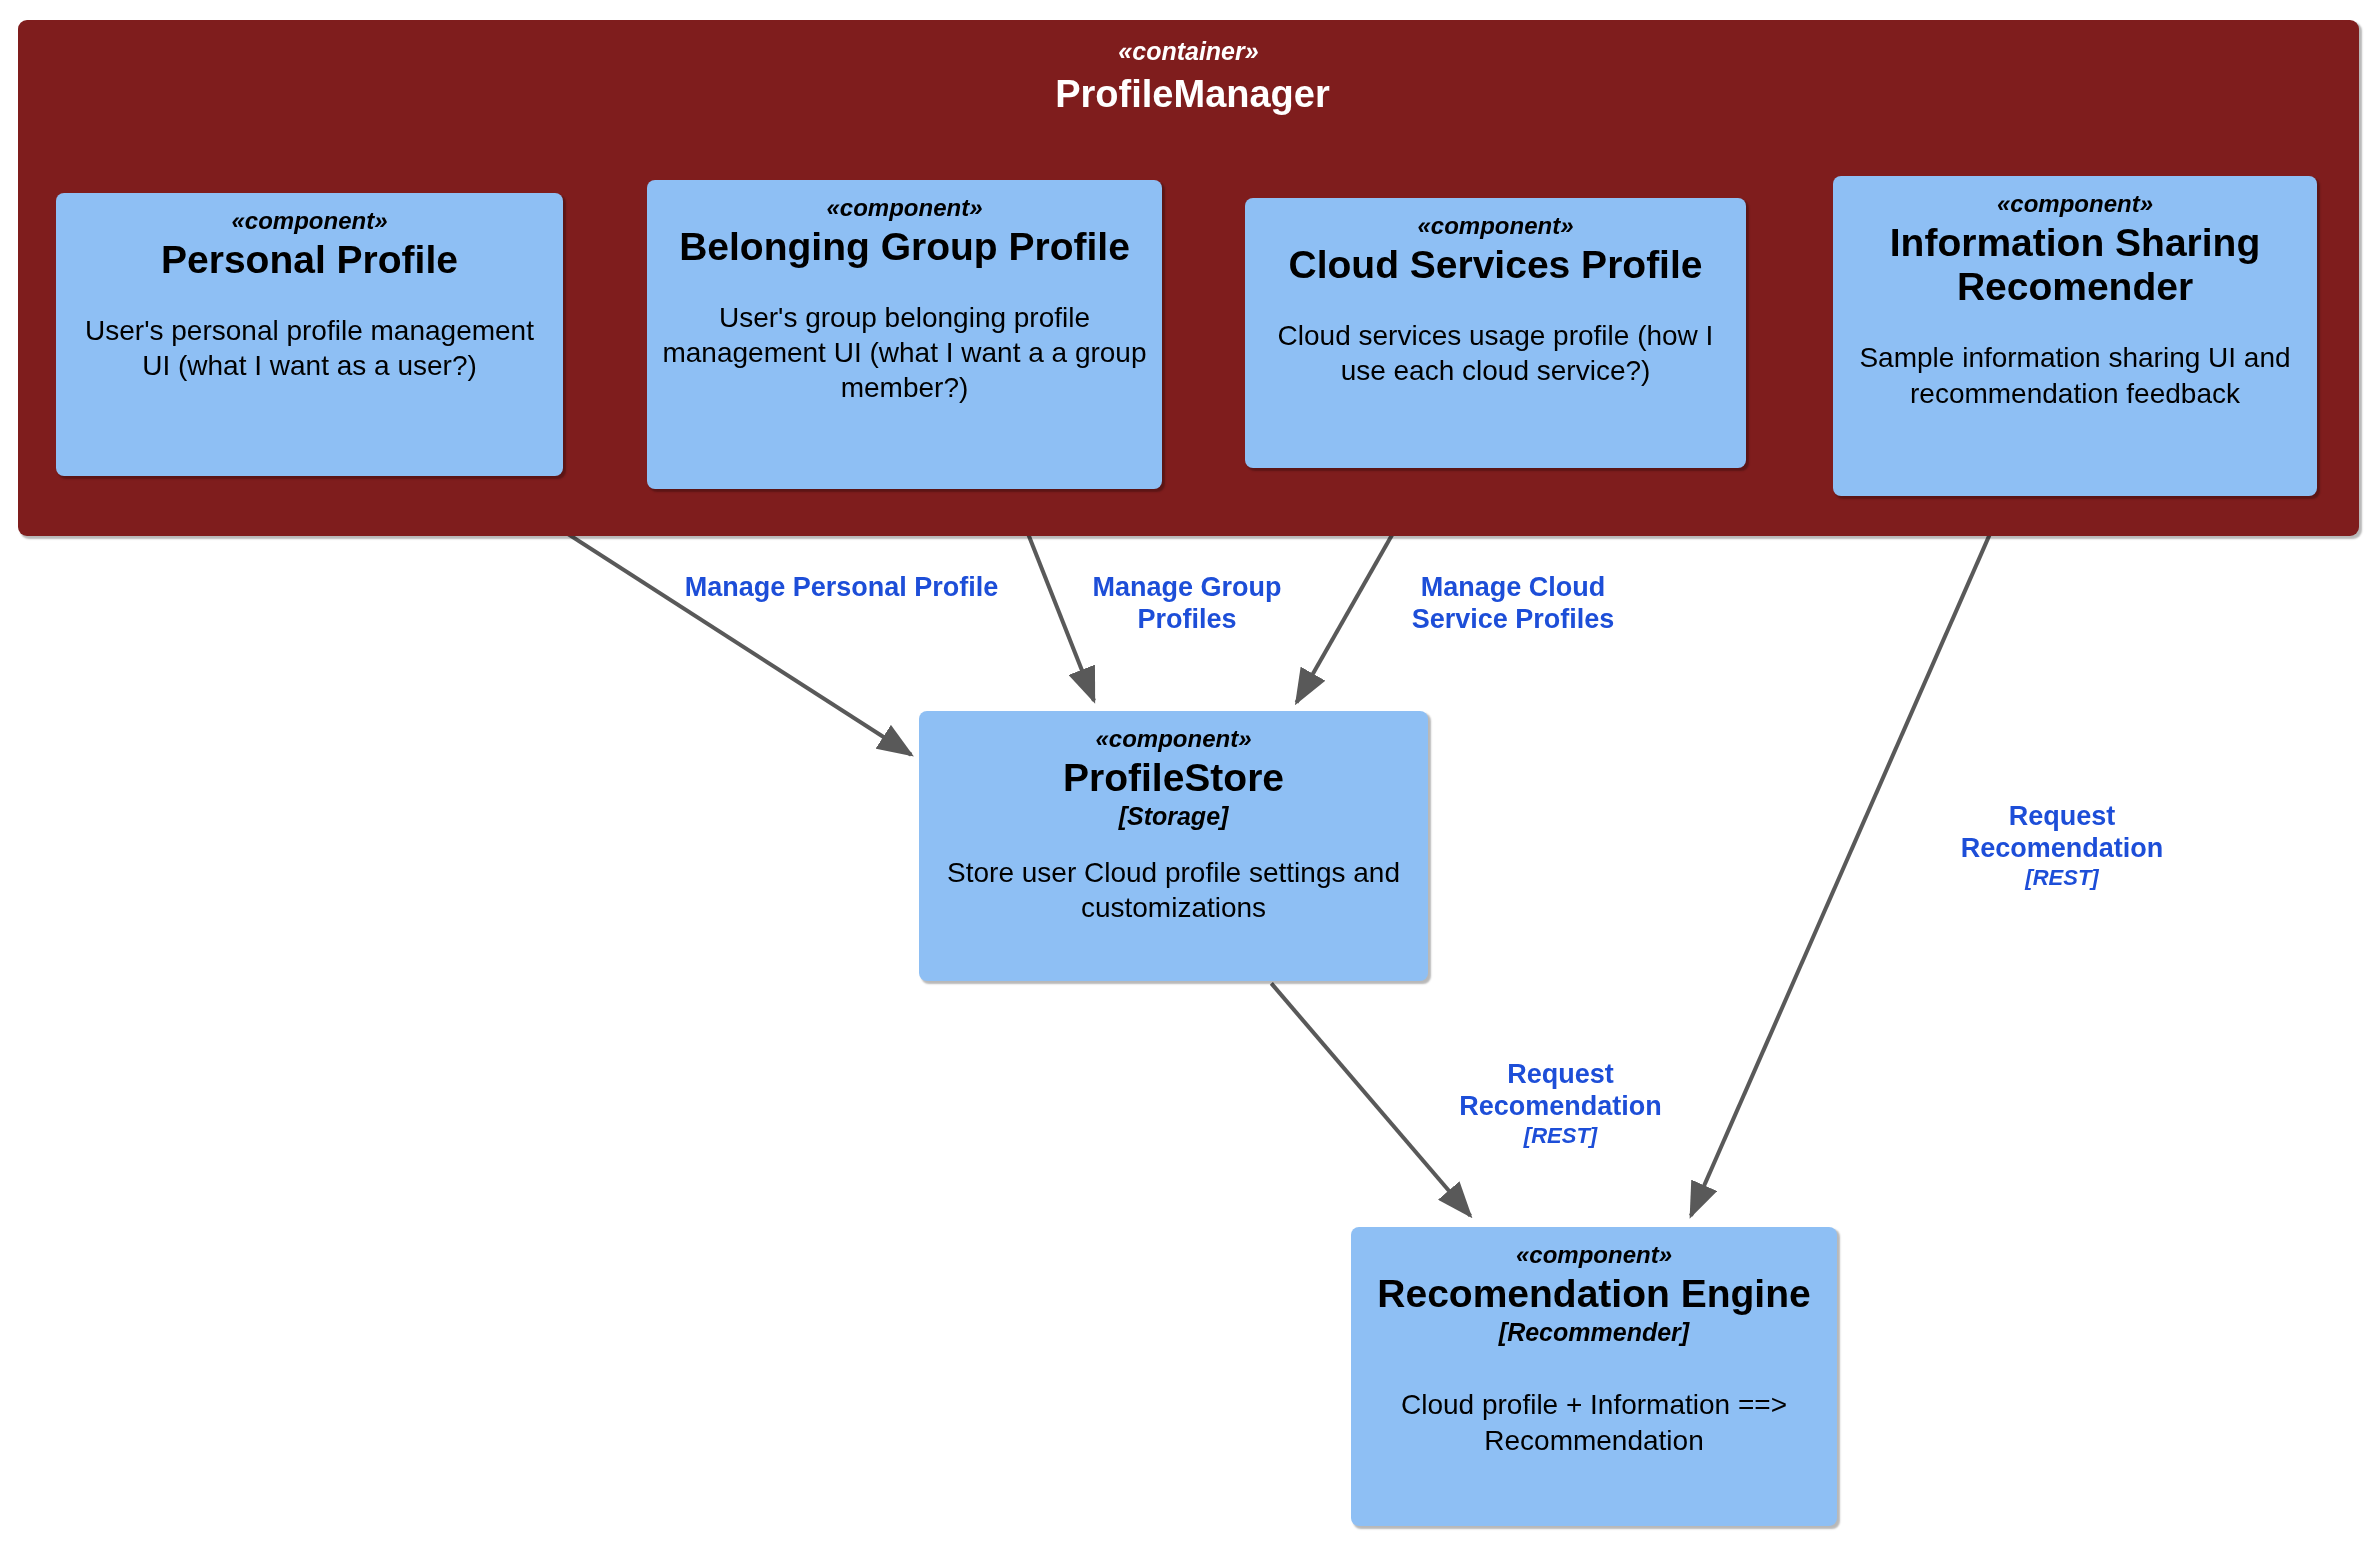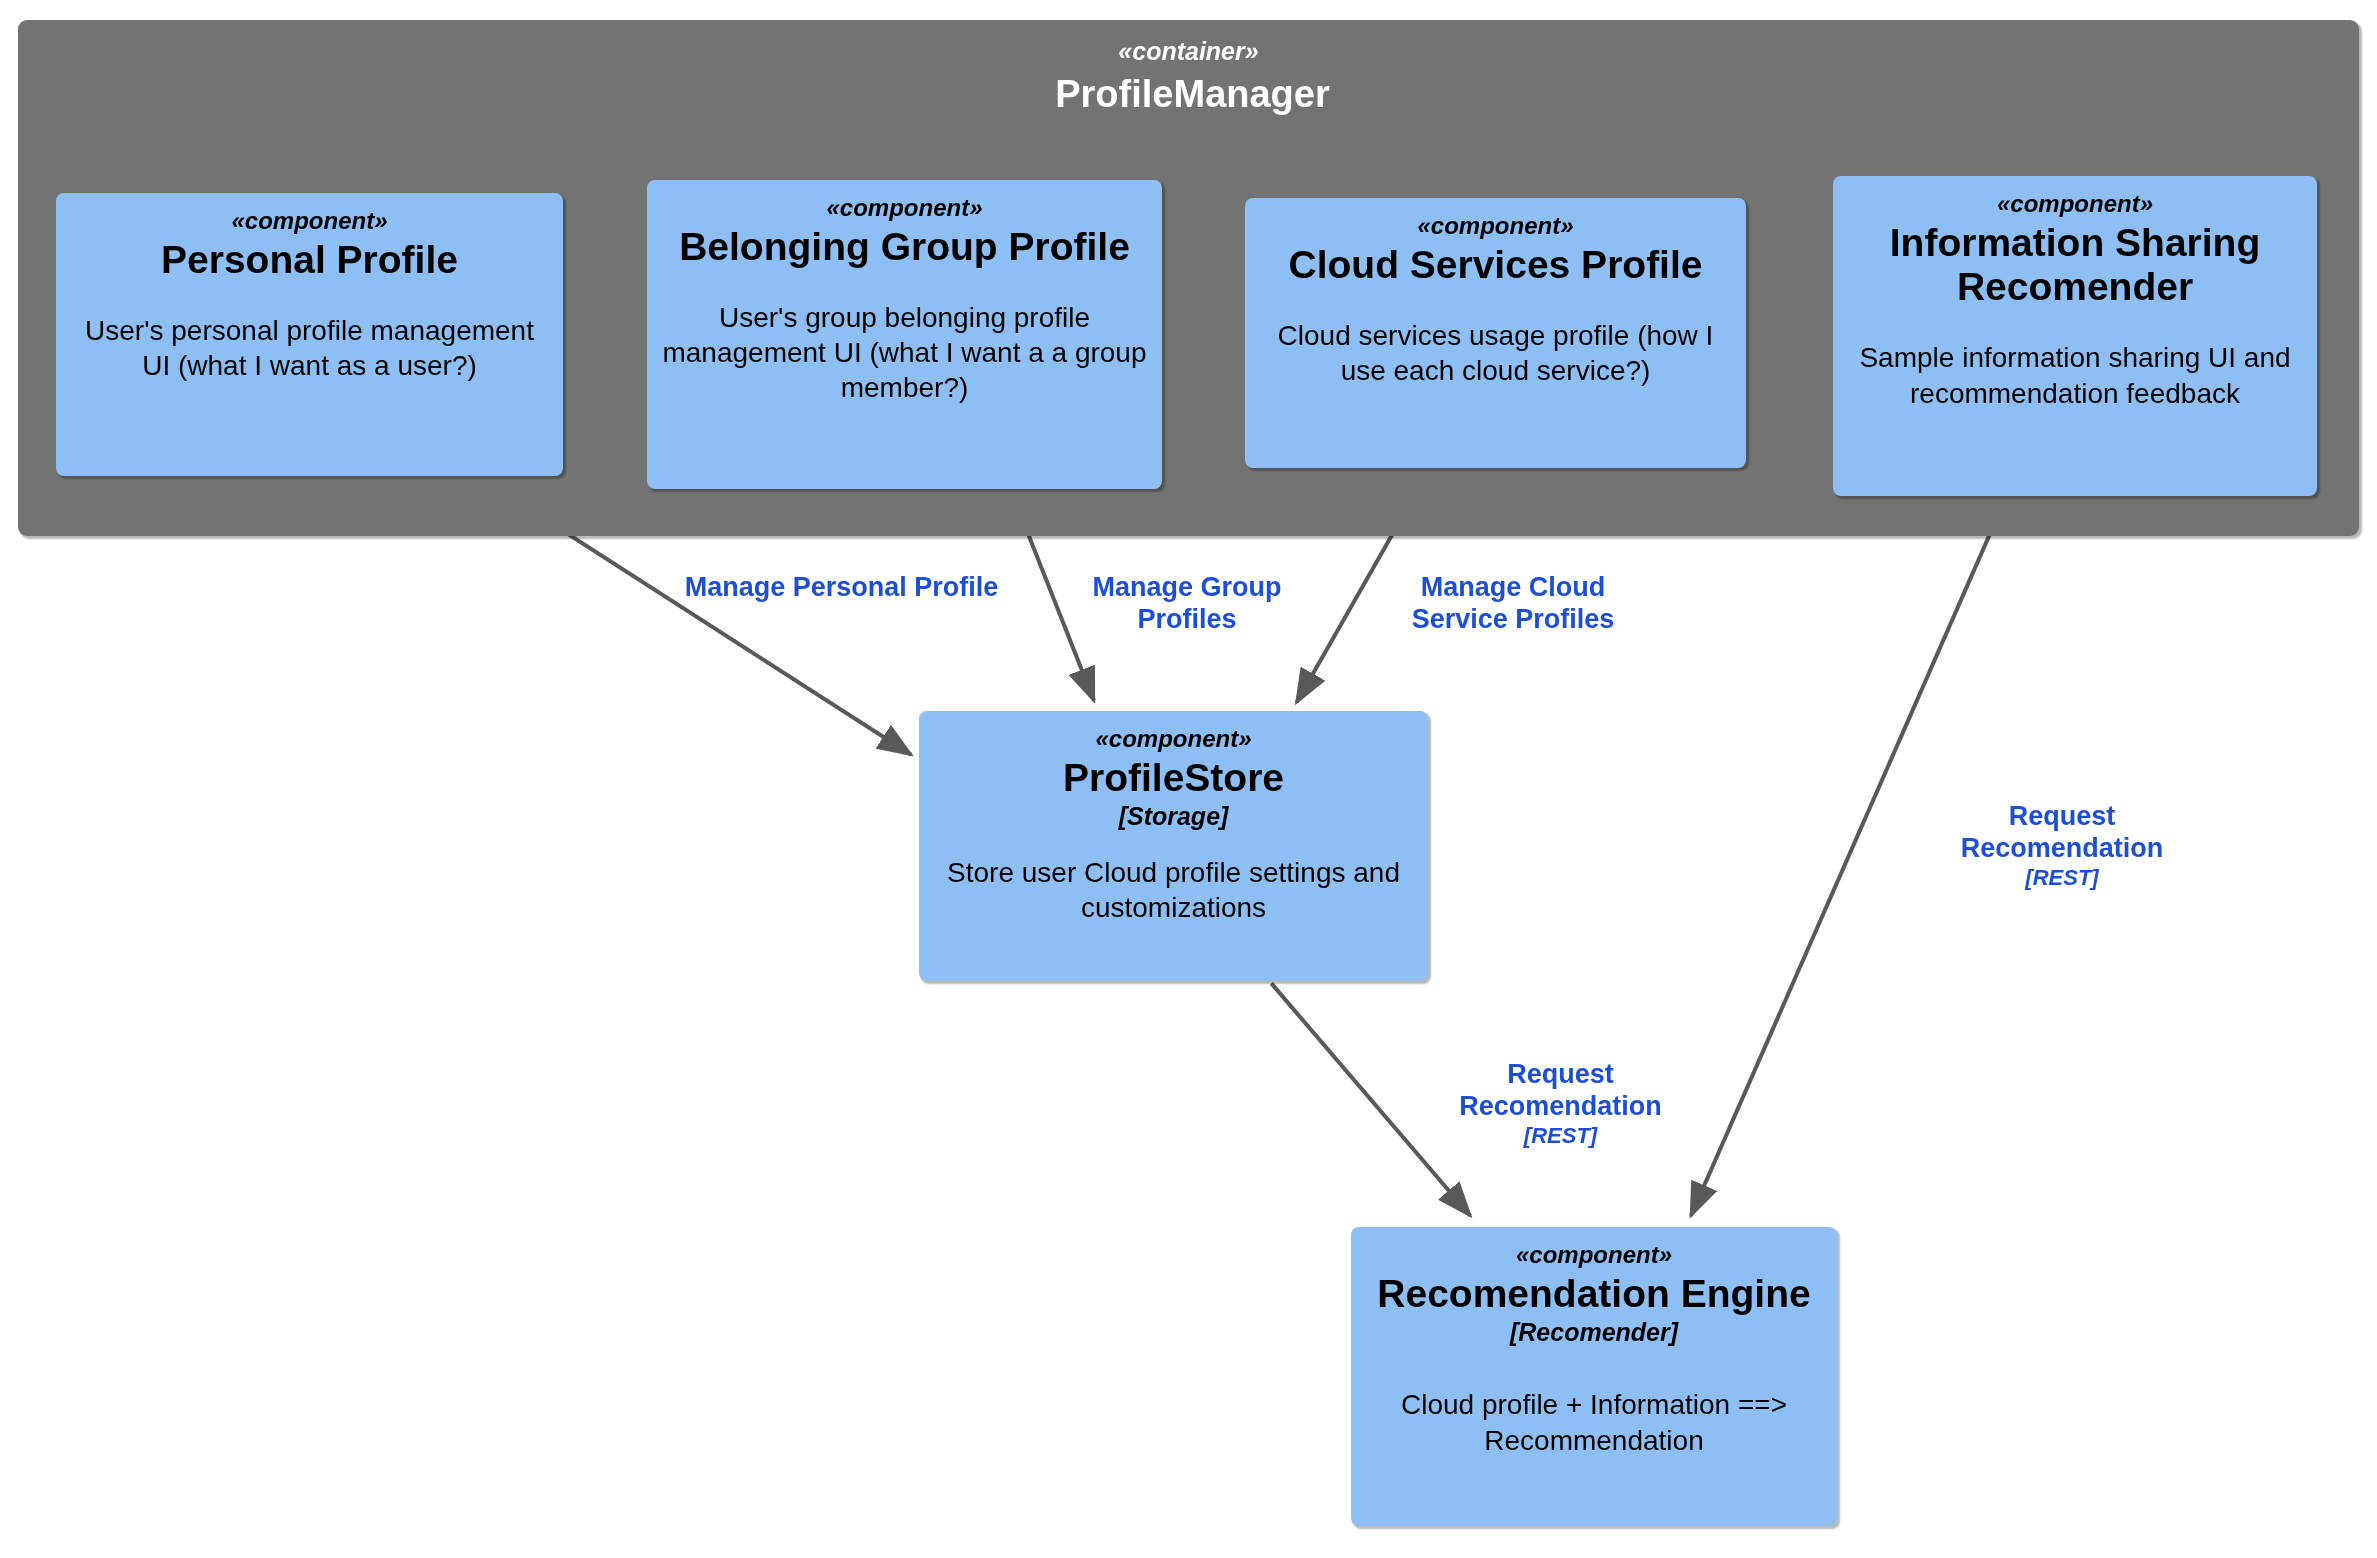--- a/index.html
+++ b/index.html
@@ -25,21 +25,21 @@
     pointer-events: none;
   }
 
   
   .container-box {
     position: absolute;
     left: 18px;
     top: 20px;
     width: 2341px;
     height: 516px;
-    background: #737373;
+    background: #7f1d1d;
     border-radius: 9px;
     box-shadow: 2.7px 2.7px 1.8px rgba(0,0,0,0.28);
     box-sizing: border-box;
   }
   .container-head {
     position: absolute;
     left: 0;
     top: 16px;
     width: 100%;
     text-align: center;
@@ -200,21 +200,21 @@
   <div class="component" id="cmp-profile-store">
     <div class="cmp-stereotype">«component»</div>
     <div class="cmp-name">ProfileStore</div>
     <div class="cmp-tech">[Storage]</div>
     <div class="cmp-desc">Store user Cloud profile settings and customizations</div>
   </div>
 
   <div class="component" id="cmp-rec-engine">
     <div class="cmp-stereotype">«component»</div>
     <div class="cmp-name">Recomendation Engine</div>
-    <div class="cmp-tech">[Recomender]</div>
+    <div class="cmp-tech">[Recommender]</div>
     <div class="cmp-desc">Cloud profile + Information ==&gt; Recommendation</div>
   </div>
 
   <div class="edge-label" id="lbl-manage-personal">
     <div class="lbl-text">Manage Personal Profile</div>
   </div>
 
   <div class="edge-label" id="lbl-manage-group">
     <div class="lbl-text">Manage Group Profiles</div>
   </div>

